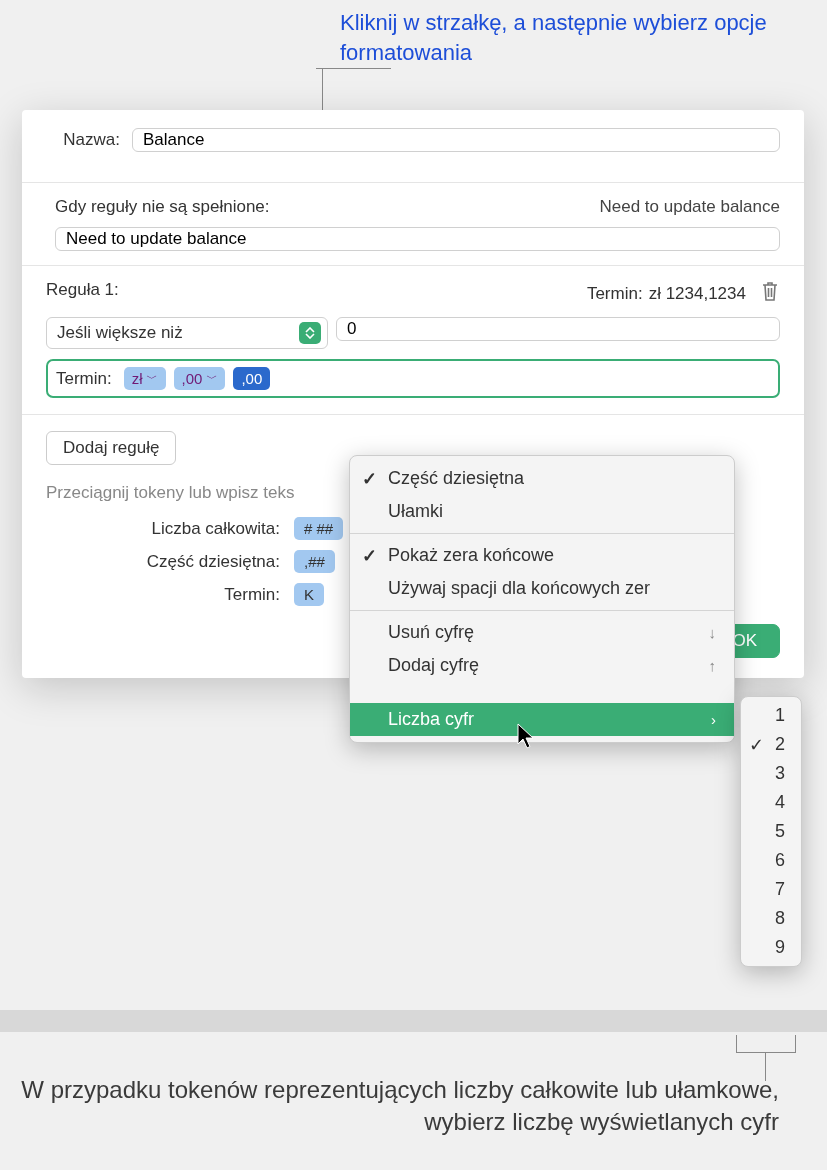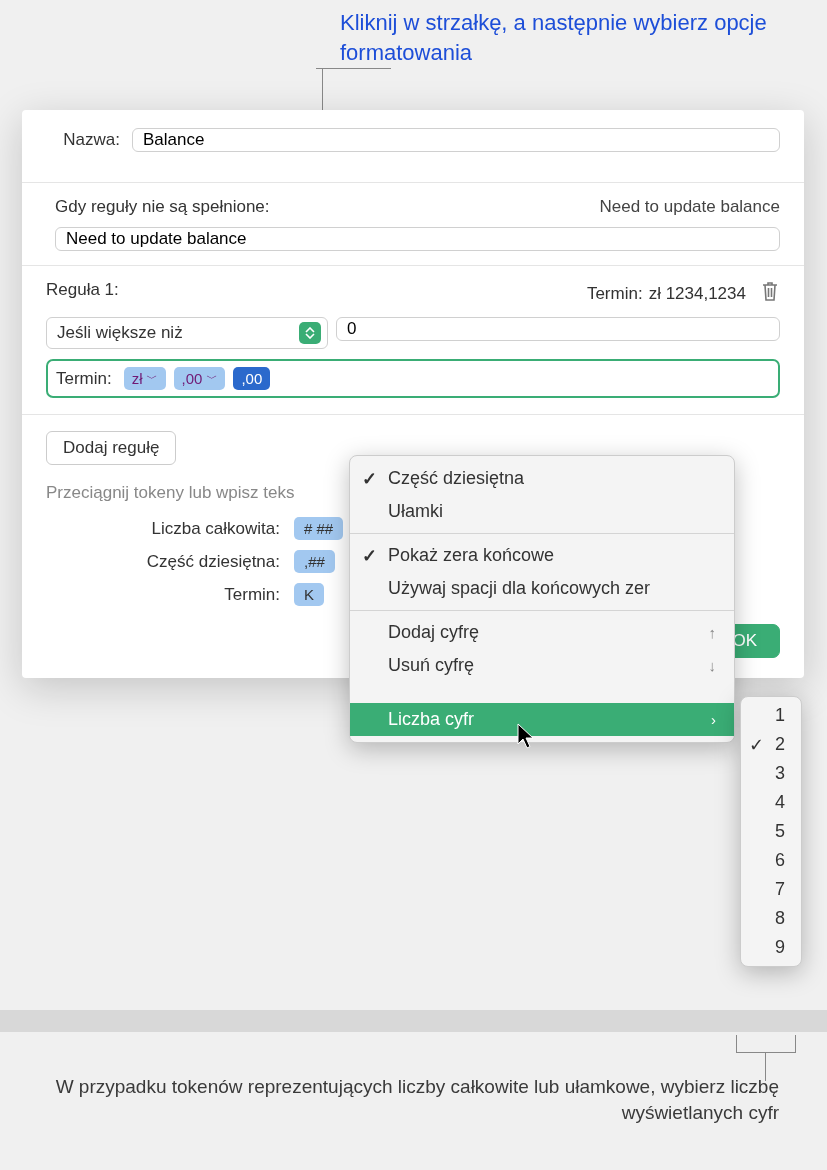--- a/index.html
+++ b/index.html
@@ -315,21 +315,21 @@
       left: 765px;
       width: 1px;
       height: 28px;
       background: #888;
     }
     .callout-bottom {
       position: absolute;
       top: 1074px;
       right: 48px;
       text-align: right;
-      font-size: 19px;
+      font-size: 24px;
       line-height: 1.35;
       color: #3a3a3a;
       margin-left: 8px;
     }
     .bg-strip {
       position: absolute;
       top: 1010px;
       left: 0;
       width: 827px;
       height: 22px;
@@ -449,26 +449,26 @@
     <span class="check">✓</span>
     <span>Pokaż zera końcowe</span>
       <span></span>
   </div>
   <div class="menu-item">
     <span>Używaj spacji dla końcowych zer</span>
       <span></span>
   </div>
   <div class="menu-sep"></div>
   <div class="menu-item">
+    <span>Usuń cyfrę</span>
+    <span class="menu-arrow">↓</span>
+  </div>
+  <div class="menu-item">
     <span>Dodaj cyfrę</span>
     <span class="menu-arrow">↑</span>
-  </div>
-  <div class="menu-item">
-    <span>Usuń cyfrę</span>
-    <span class="menu-arrow">↓</span>
   </div>
   <div class="menu-item highlight">
     <span>Liczba cyfr</span>
     <span class="menu-arrow">›</span>
   </div>
 </div>
 
 <div class="submenu">
   <div class="submenu-item"><span>1</span></div>
   <div class="submenu-item"><span class="check">✓</span><span>2</span></div>

